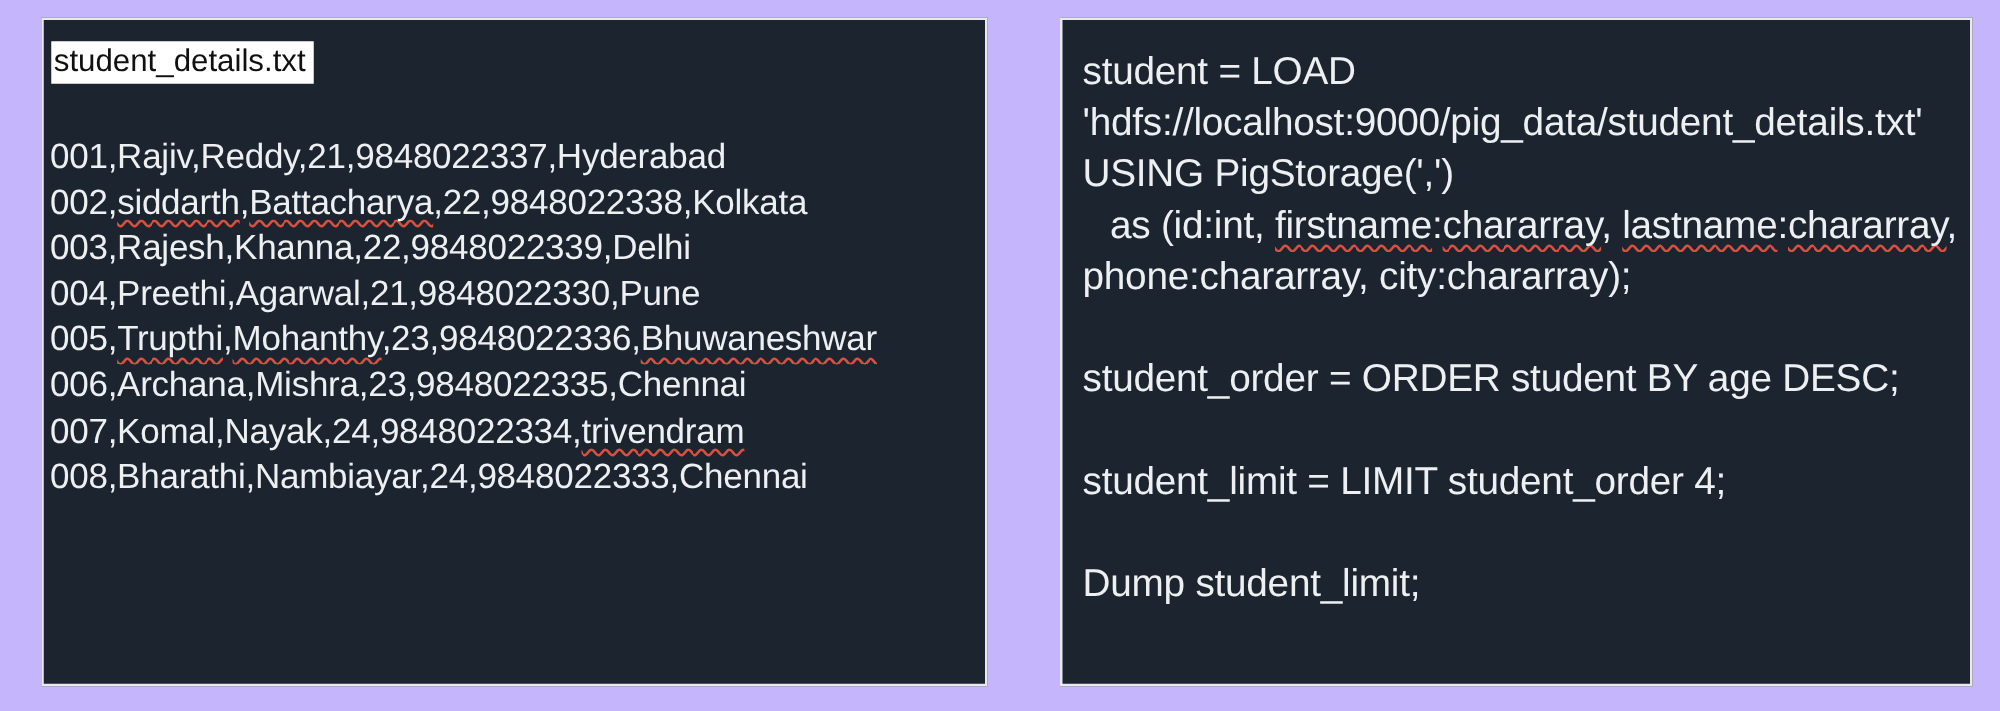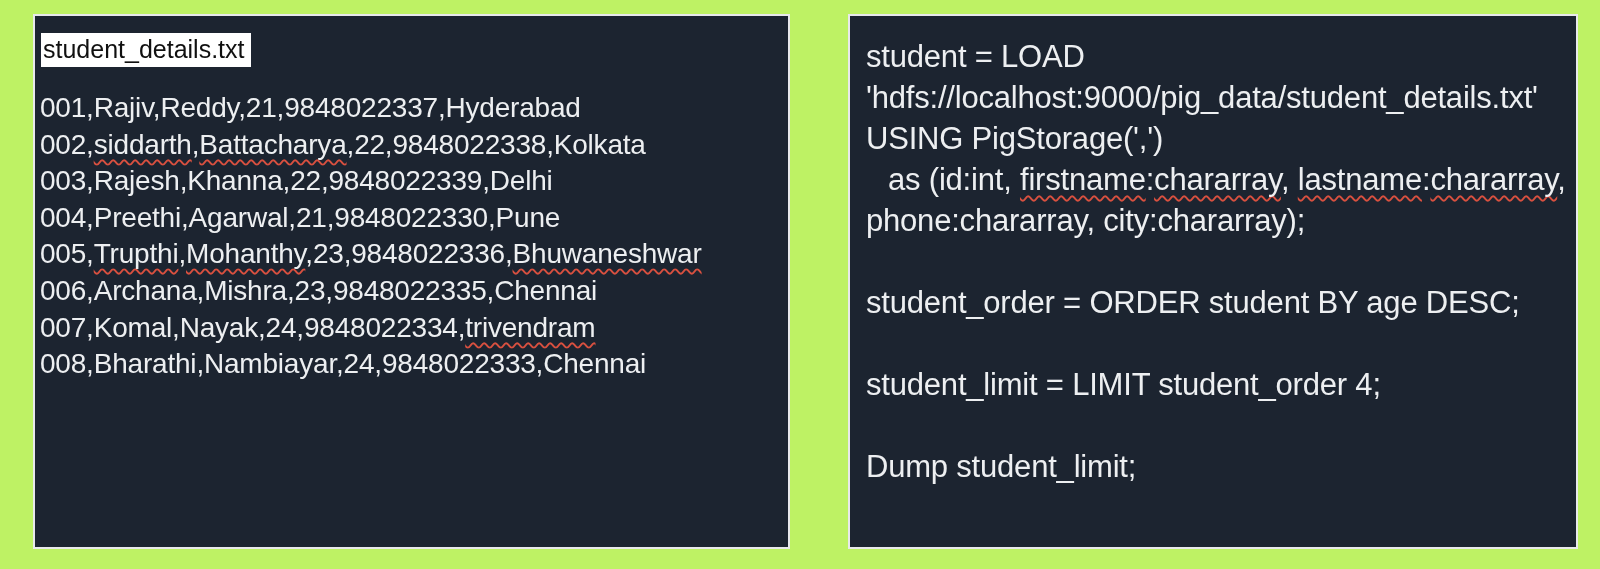--- a/index.html
+++ b/index.html
@@ -8,21 +8,21 @@
     background: #1c2430;
     width: 1600px;
     height: 569px;
     overflow: hidden;
     font-family: "Liberation Sans", sans-serif;
   }
   .stage {
     position: relative;
     width: 1600px;
     height: 569px;
-    background: #bef264;
+    background: #c4b5fd;
   }
   .panel {
     position: absolute;
     top: 14px;
     height: 535px;
     border: 2px solid #e8e9eb;
     box-sizing: border-box;
     background: #1c2430;
     color: #edeff1;
   }
@@ -40,21 +40,21 @@
     display: inline-block;
     background: #ffffff;
     color: #101010;
     font-size: 25px;
     line-height: 25px;
     padding: 4px 6px 5px 2px;
     margin: 2px 0 0 1px;
     white-space: pre;
   }
   .file-lines {
-    margin-top: 23px;
+    margin-top: 40px;
     font-size: 28px;
     line-height: 36.6px;
     letter-spacing: -0.2px;
     white-space: pre;
   }
   .script-lines {
     font-size: 31px;
     line-height: 41px;
     letter-spacing: -0.2px;
     white-space: pre;

